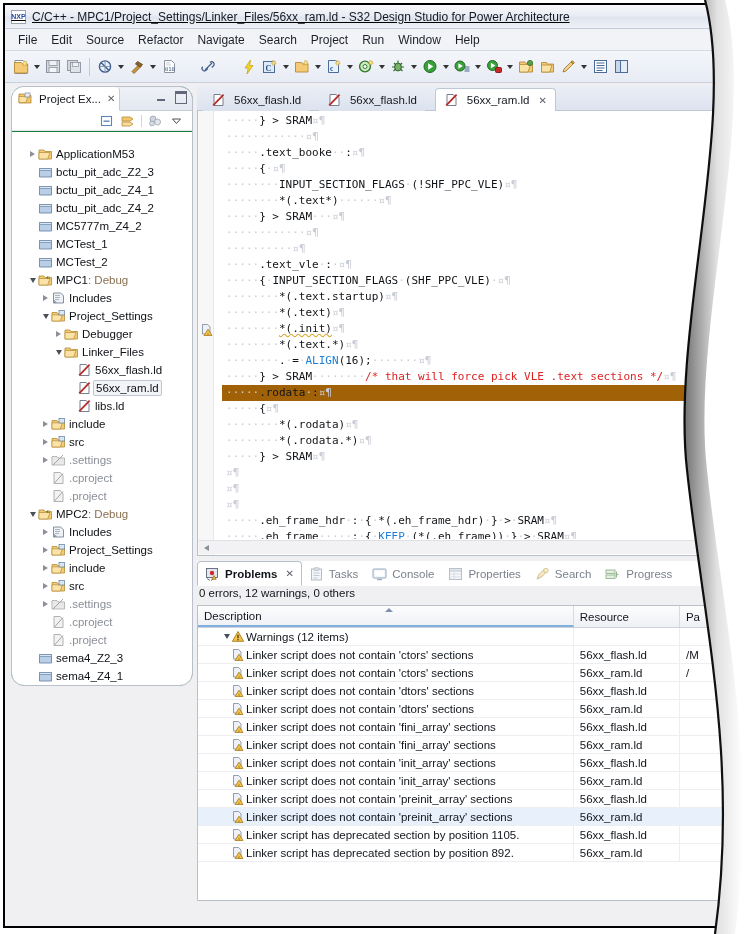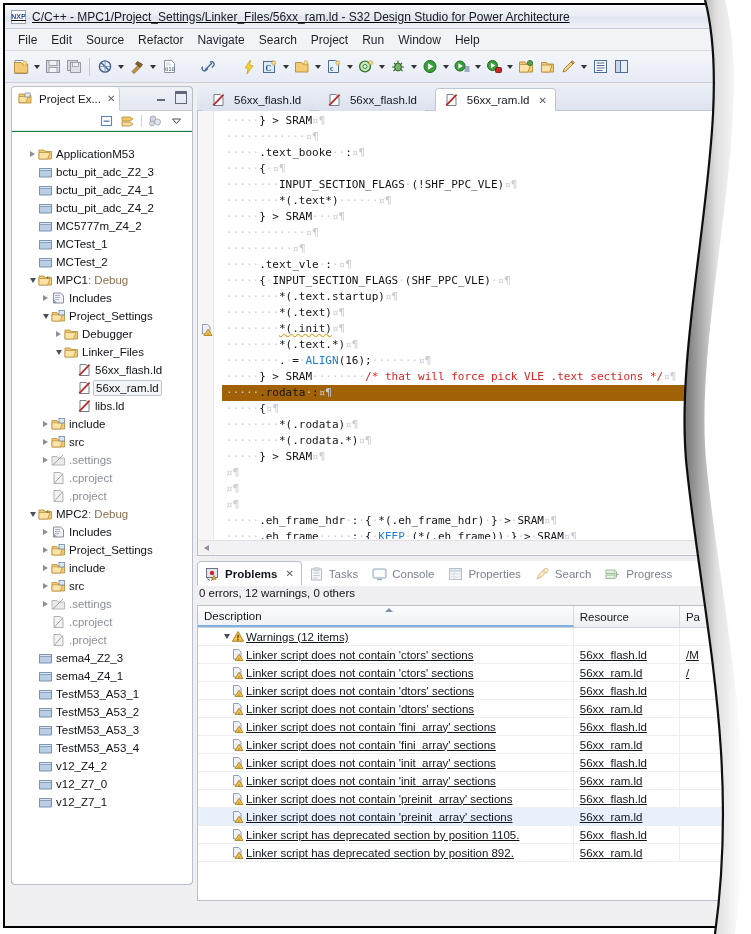--- a/index.html
+++ b/index.html
@@ -98,24 +98,24 @@
   
   .body-area {
     position: absolute; left: 0; top: 78px;
     width: 100%; height: 847px;
     background: #f0f0f2;
   }
 
   
   .pe {
     position: absolute; left: 6px; top: 3px;
-    width: 182px; height: 799px;
+    width: 182px; height: 600px;
     background: #15803d;
     border: 1px solid #b9c0cc;
-    border-radius: 4px;
+    border-radius: 13px;
     overflow: hidden;
   }
   .pe-tabrow {
     position:absolute; left:0; top:0; width:100%; height:24px;
     background: linear-gradient(to bottom,#eef1f6,#e3e8f1);
     border-bottom: 1px solid #c6ccd8;
   }
   .pe-tab {
     position:absolute; left:0; top:0;
     height:24px; padding:0 4px 0 5px;
@@ -252,21 +252,21 @@
     border-right:1px solid #d6dae3; color:#12161c; position:relative;
   }
   .col-desc { width:390px; }
   .col-res { width:110px; }
   .col-path { width:60px; }
   .sort-caret {
     position:absolute; left:50%; top:2px;
     width:0;height:0;border-left:4px solid transparent;border-right:4px solid transparent;
     border-bottom:4px solid #7f90ad;
   }
-  .pr-row { display:flex; height:18px; font-size:11.5px; color:#11151b; border-bottom:1px solid #eceef2;text-decoration:underline;}
+  .pr-row { display:flex; height:18px; font-size:11.5px; color:#11151b; border-bottom:1px solid #eceef2;}
   .pr-row.sel { background:#e8f0fb; }
   .pr-c { display:flex;align-items:center; border-right:1px solid #eceef2; overflow:hidden; white-space:nowrap;}
   .pr-c.desc { width:390px; padding-left:6px; }
   .pr-c.res  { width:110px; padding-left:6px; }
   .pr-c.path { width:60px; padding-left:6px; }
   .pr-indent { width:26px; flex:0 0 26px; display:flex;align-items:center;justify-content:flex-end;}
   .pr-ico { width:16px; flex:0 0 16px; display:flex;align-items:center;justify-content:center;}
   .grp-arrow { width:0;height:0;border-left:3.5px solid transparent;border-right:3.5px solid transparent;border-top:5px solid #4a4f58;}
 </style>
 </head>

